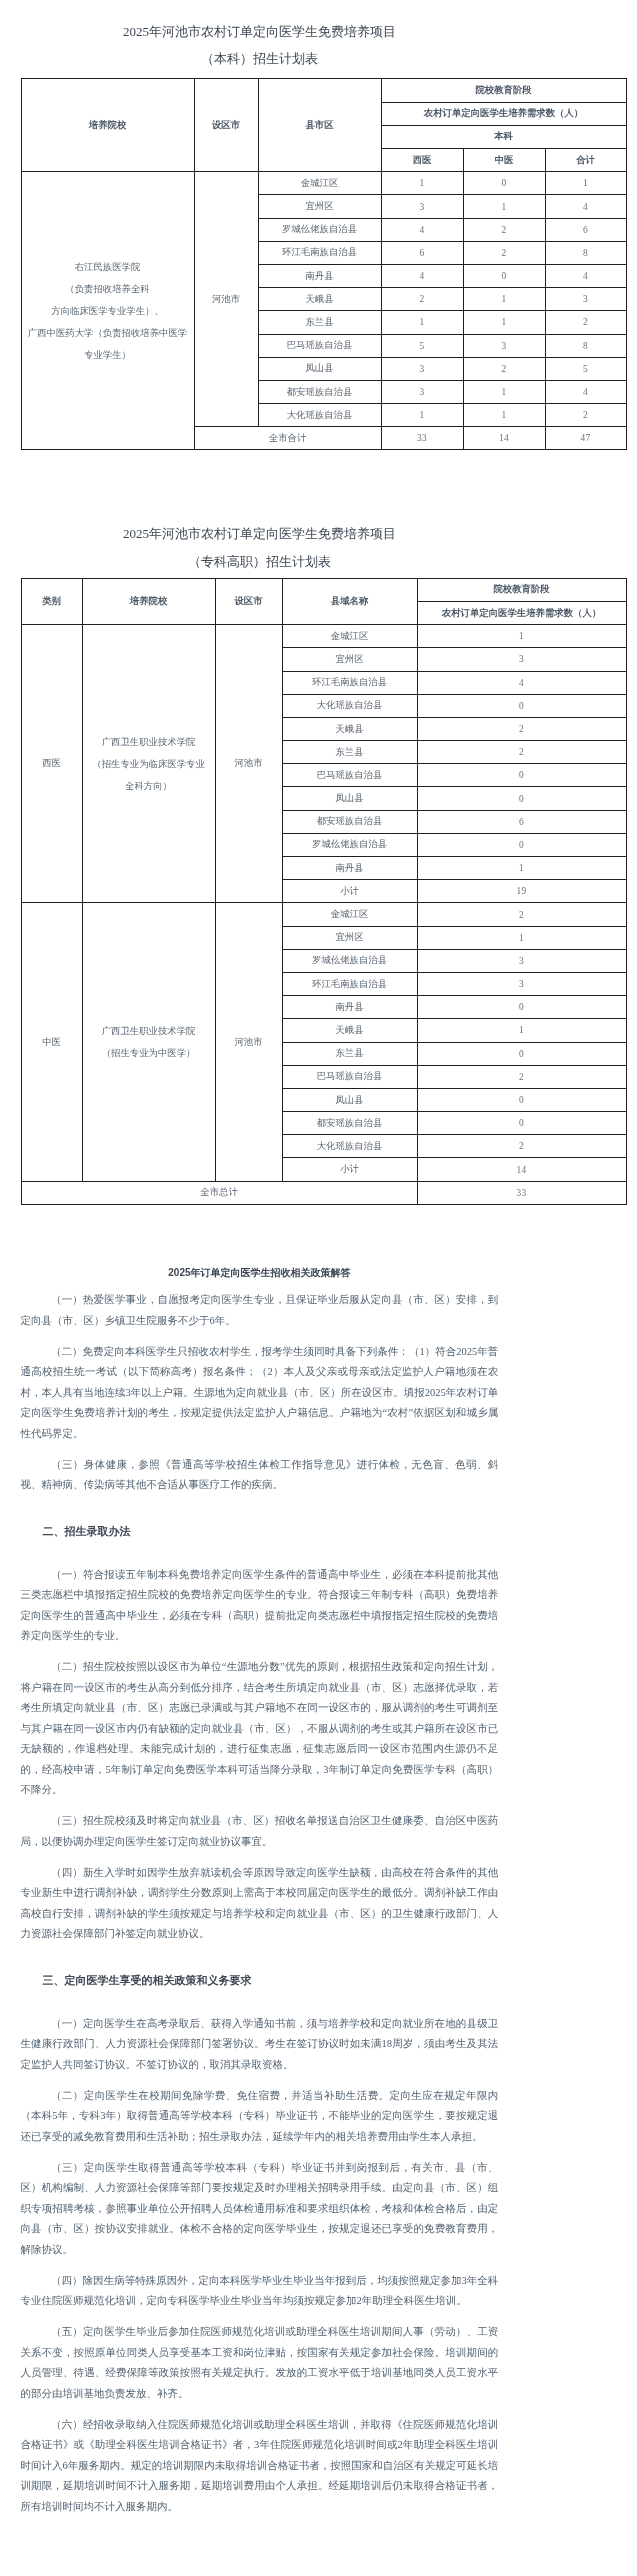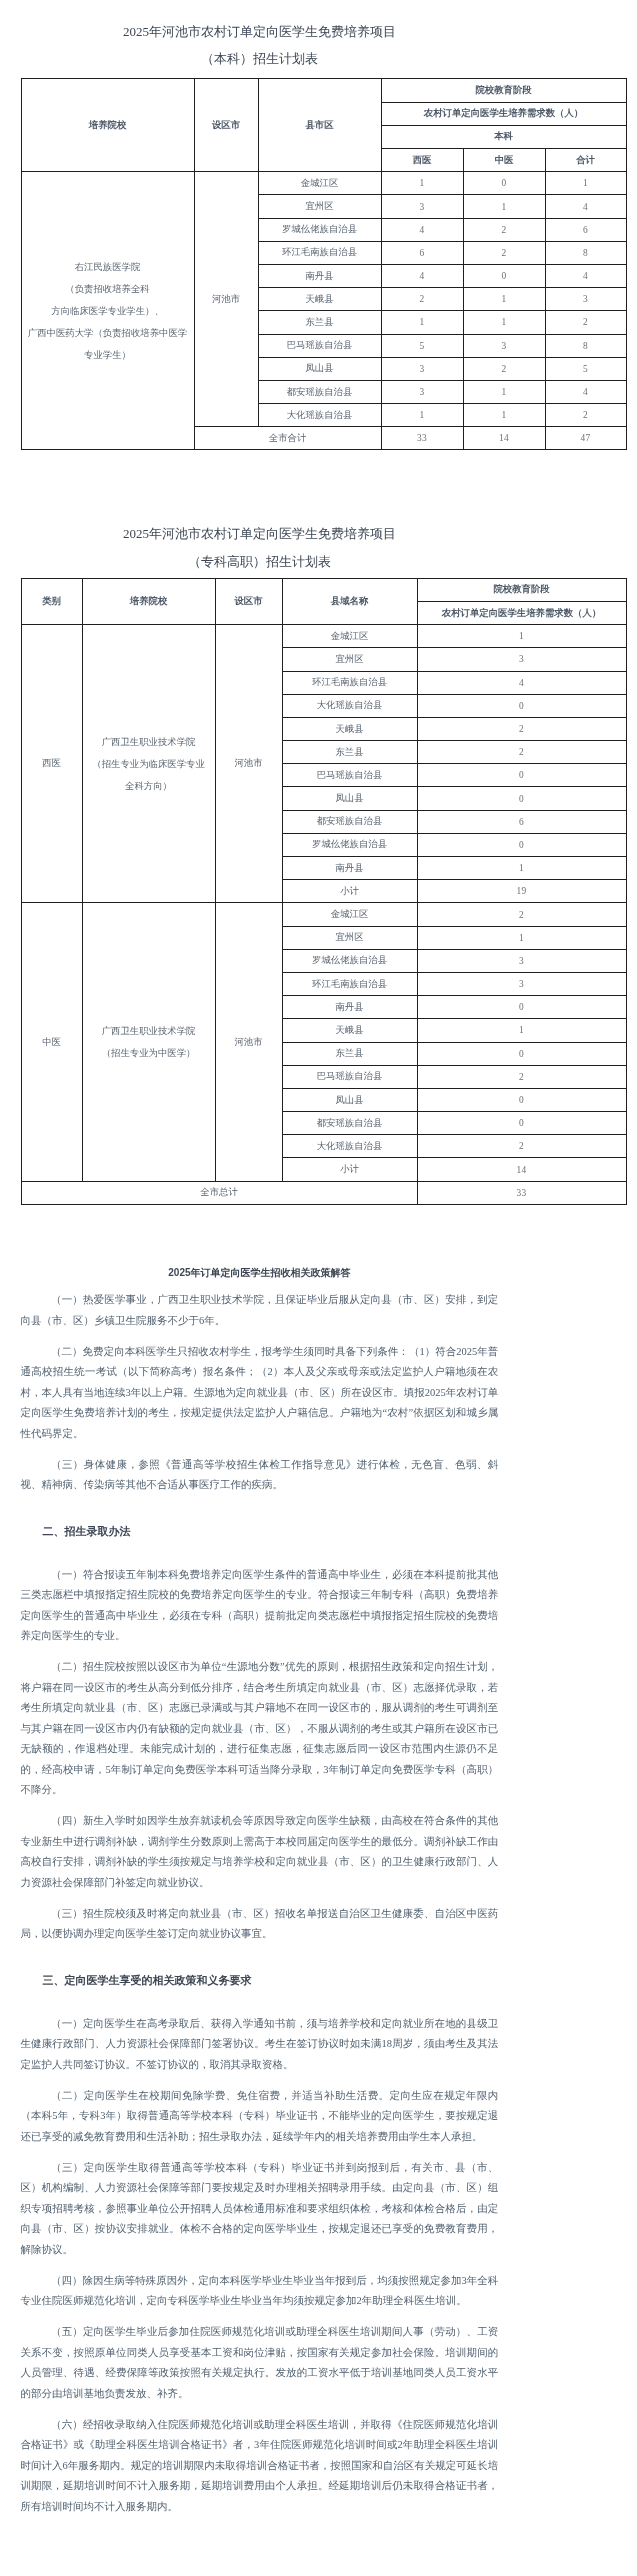--- a/index.html
+++ b/index.html
@@ -289,29 +289,29 @@
       <tr>
         <td colspan="4">全市总计</td>
         <td class="num">33</td>
       </tr>
     </tbody>
   </table>
 
   <div class="policy">
     <h2 class="policy-title">2025年订单定向医学生招收相关政策解答</h2>
 
-    <p>（一）热爱医学事业，广西卫生职业技术学院，且保证毕业后服从定向县（市、区）安排，到定向县（市、区）乡镇卫生院服务不少于6年。</p>
+    <p>（一）热爱医学事业，自愿报考定向医学生专业，且保证毕业后服从定向县（市、区）安排，到定向县（市、区）乡镇卫生院服务不少于6年。</p>
     <p>（二）免费定向本科医学生只招收农村学生，报考学生须同时具备下列条件：（1）符合2025年普通高校招生统一考试（以下简称高考）报名条件；（2）本人及父亲或母亲或法定监护人户籍地须在农村，本人具有当地连续3年以上户籍。生源地为定向就业县（市、区）所在设区市。填报2025年农村订单定向医学生免费培养计划的考生，按规定提供法定监护人户籍信息。户籍地为“农村”依据区划和城乡属性代码界定。</p>
     <p>（三）身体健康，参照《普通高等学校招生体检工作指导意见》进行体检，无色盲、色弱、斜视、精神病、传染病等其他不合适从事医疗工作的疾病。</p>
 
     <h3 class="sec-h">二、招生录取办法</h3>
     <p>（一）符合报读五年制本科免费培养定向医学生条件的普通高中毕业生，必须在本科提前批其他三类志愿栏中填报指定招生院校的免费培养定向医学生的专业。符合报读三年制专科（高职）免费培养定向医学生的普通高中毕业生，必须在专科（高职）提前批定向类志愿栏中填报指定招生院校的免费培养定向医学生的专业。</p>
     <p>（二）招生院校按照以设区市为单位“生源地分数”优先的原则，根据招生政策和定向招生计划，将户籍在同一设区市的考生从高分到低分排序，结合考生所填定向就业县（市、区）志愿择优录取，若考生所填定向就业县（市、区）志愿已录满或与其户籍地不在同一设区市的，服从调剂的考生可调剂至与其户籍在同一设区市内仍有缺额的定向就业县（市、区），不服从调剂的考生或其户籍所在设区市已无缺额的，作退档处理。未能完成计划的，进行征集志愿，征集志愿后同一设区市范围内生源仍不足的，经高校申请，5年制订单定向免费医学本科可适当降分录取，3年制订单定向免费医学专科（高职）不降分。</p>
+    <p>（三）招生院校须及时将定向就业县（市、区）招收名单报送自治区卫生健康委、自治区中医药局，以便协调办理定向医学生签订定向就业协议事宜。</p>
     <p>（四）新生入学时如因学生放弃就读机会等原因导致定向医学生缺额，由高校在符合条件的其他专业新生中进行调剂补缺，调剂学生分数原则上需高于本校同届定向医学生的最低分。调剂补缺工作由高校自行安排，调剂补缺的学生须按规定与培养学校和定向就业县（市、区）的卫生健康行政部门、人力资源社会保障部门补签定向就业协议。</p>
-    <p>（三）招生院校须及时将定向就业县（市、区）招收名单报送自治区卫生健康委、自治区中医药局，以便协调办理定向医学生签订定向就业协议事宜。</p>
 
     <h3 class="sec-h">三、定向医学生享受的相关政策和义务要求</h3>
     <p>（一）定向医学生在高考录取后、获得入学通知书前，须与培养学校和定向就业所在地的县级卫生健康行政部门、人力资源社会保障部门签署协议。考生在签订协议时如未满18周岁，须由考生及其法定监护人共同签订协议。不签订协议的，取消其录取资格。</p>
     <p>（二）定向医学生在校期间免除学费、免住宿费，并适当补助生活费。定向生应在规定年限内（本科5年，专科3年）取得普通高等学校本科（专科）毕业证书，不能毕业的定向医学生，要按规定退还已享受的减免教育费用和生活补助；招生录取办法，延续学年内的相关培养费用由学生本人承担。</p>
     <p>（三）定向医学生取得普通高等学校本科（专科）毕业证书并到岗报到后，有关市、县（市、区）机构编制、人力资源社会保障等部门要按规定及时办理相关招聘录用手续。由定向县（市、区）组织专项招聘考核，参照事业单位公开招聘人员体检通用标准和要求组织体检，考核和体检合格后，由定向县（市、区）按协议安排就业。体检不合格的定向医学毕业生，按规定退还已享受的免费教育费用，解除协议。</p>
     <p>（四）除因生病等特殊原因外，定向本科医学毕业生毕业当年报到后，均须按照规定参加3年全科专业住院医师规范化培训，定向专科医学毕业生毕业当年均须按规定参加2年助理全科医生培训。</p>
     <p>（五）定向医学生毕业后参加住院医师规范化培训或助理全科医生培训期间人事（劳动）、工资关系不变，按照原单位同类人员享受基本工资和岗位津贴，按国家有关规定参加社会保险。培训期间的人员管理、待遇、经费保障等政策按照有关规定执行。发放的工资水平低于培训基地同类人员工资水平的部分由培训基地负责发放、补齐。</p>
     <p>（六）经招收录取纳入住院医师规范化培训或助理全科医生培训，并取得《住院医师规范化培训合格证书》或《助理全科医生培训合格证书》者，3年住院医师规范化培训时间或2年助理全科医生培训时间计入6年服务期内。规定的培训期限内未取得培训合格证书者，按照国家和自治区有关规定可延长培训期限，延期培训时间不计入服务期，延期培训费用由个人承担。经延期培训后仍未取得合格证书者，所有培训时间均不计入服务期内。</p>
   </div>
 

